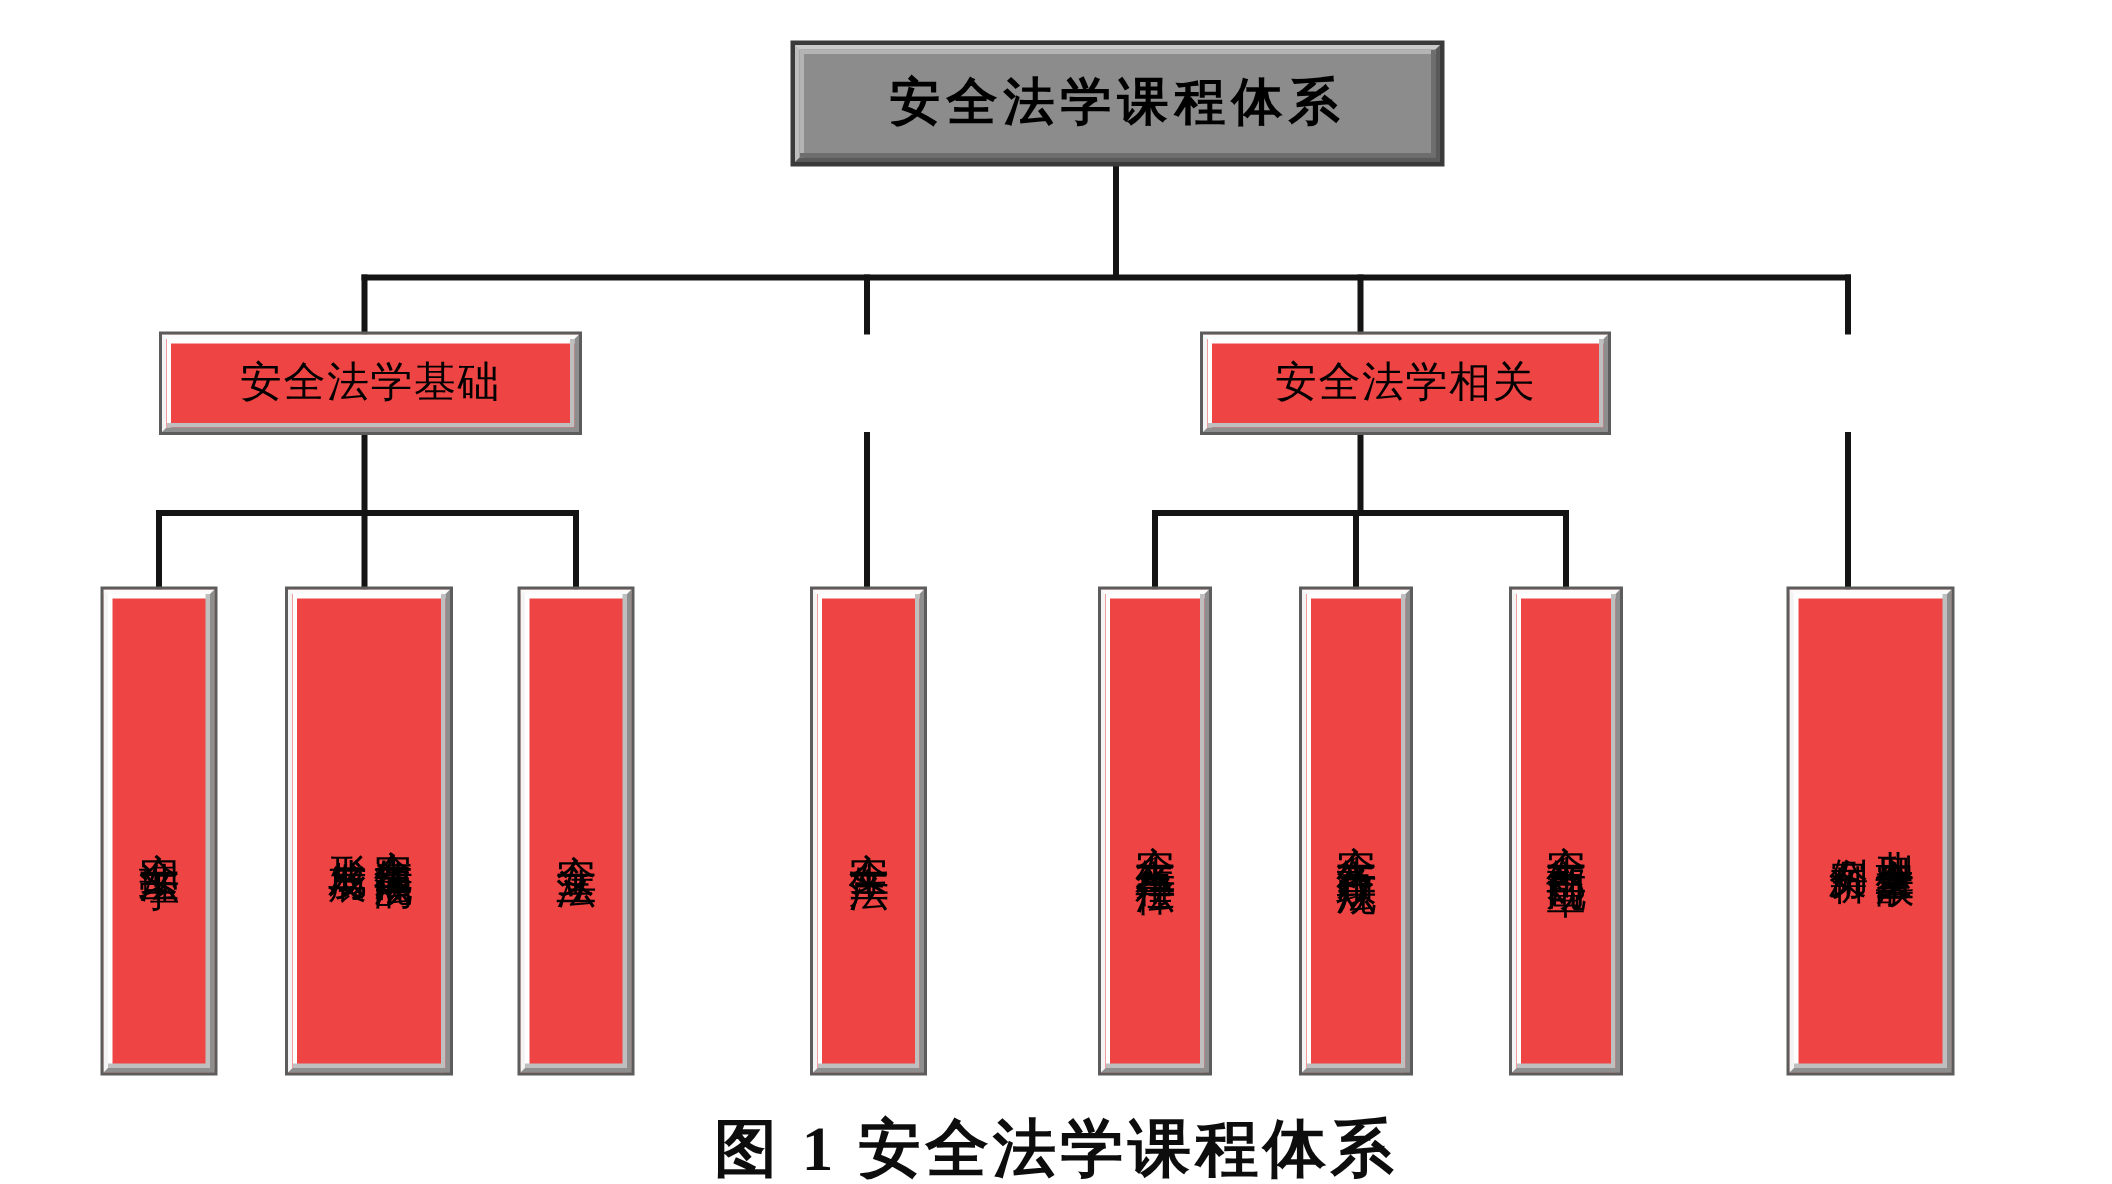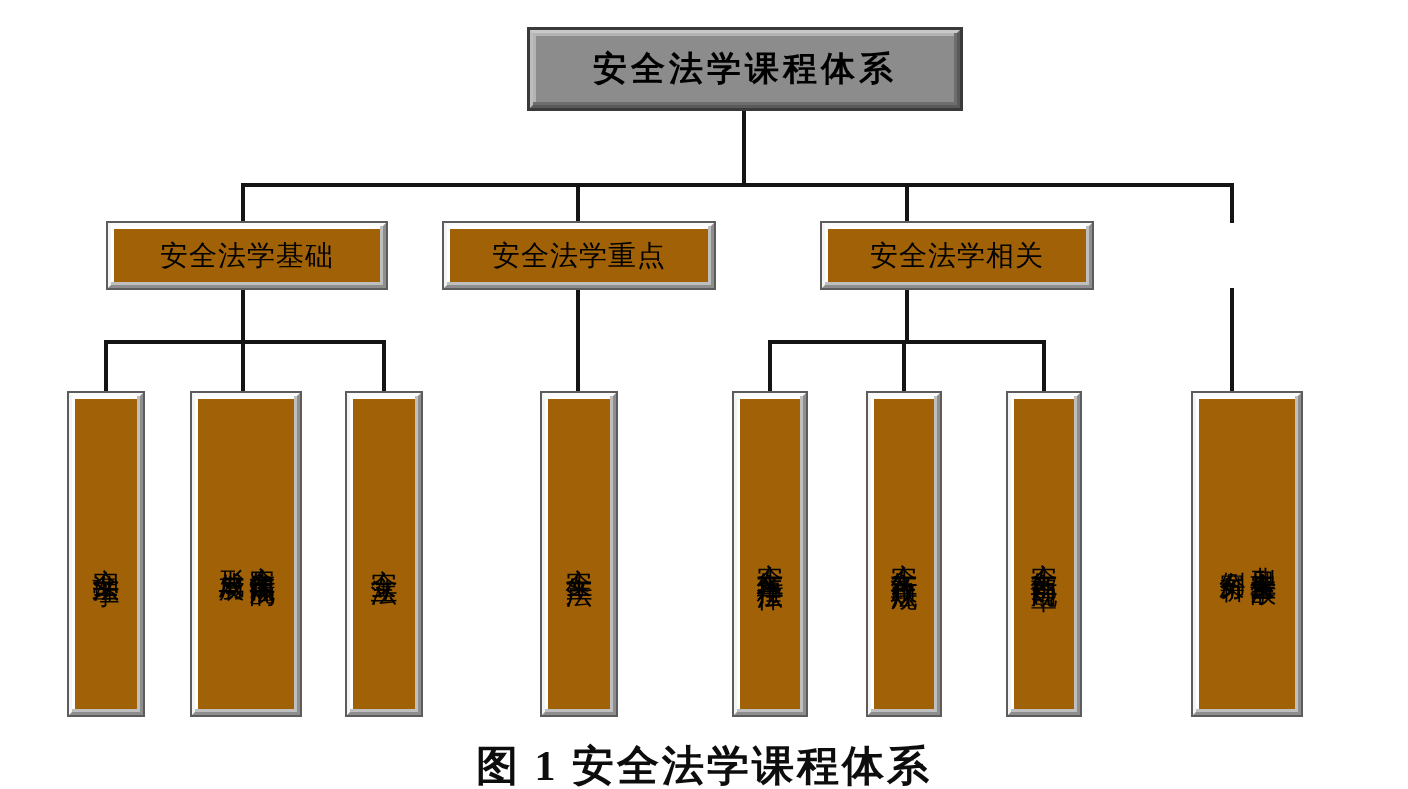--- a/index.html
+++ b/index.html
@@ -26,21 +26,21 @@
     position: absolute;
     background: #141414;
   }
   .line.v { width: 4px; }
   .line.h { height: 4px; }
 
   
   .node {
     position: absolute;
     box-sizing: border-box;
-    background: #a16207;
+    background: #ef4444;
     border-top: 3px solid #fbfbfb;
     border-left: 3px solid #f4f4f4;
     border-right: 3px solid #8e8e8e;
     border-bottom: 3px solid #8e8e8e;
     outline: 2px solid #5c5c5c;
     outline-offset: 0px;
     box-shadow:
       inset -3px -3px 0 0 #bfbfbf,
       inset  3px  3px 0 0 #ffffff;
     display: flex;
@@ -148,25 +148,22 @@
   <div class="line v" style="left:1230px; top:288px; height:105px;"></div>
 
   <div class="node root" style="left:530px; top:30px; width:430px; height:78px;">
     <span class="label">安全法学课程体系</span>
   </div>
 
   <div class="node level2" style="left:108px; top:223px; width:278px; height:65px;">
     <span class="label">安全法学基础</span>
   </div>
 
-  <div class="node level2" style="left:444px; top:223px; width:270px; height:65px;">
-    <span class="label">安全法学重点</span>
-  </div>
-
-  <div class="node level2" style="left:822px; top:223px; width:270px; height:65px;">
+
+  <div class="node level2" style="left:802px; top:223px; width:270px; height:65px;">
     <span class="label">安全法学相关</span>
   </div>
 
 
   <div class="node leaf" style="left:69px; top:393px; width:74px; height:322px;">
     <span class="vtext">安全法理学</span>
   </div>
 
   <div class="node leaf two-col" style="left:192px; top:393px; width:108px; height:322px;">
     <span class="vtext">形成与发展</span>

